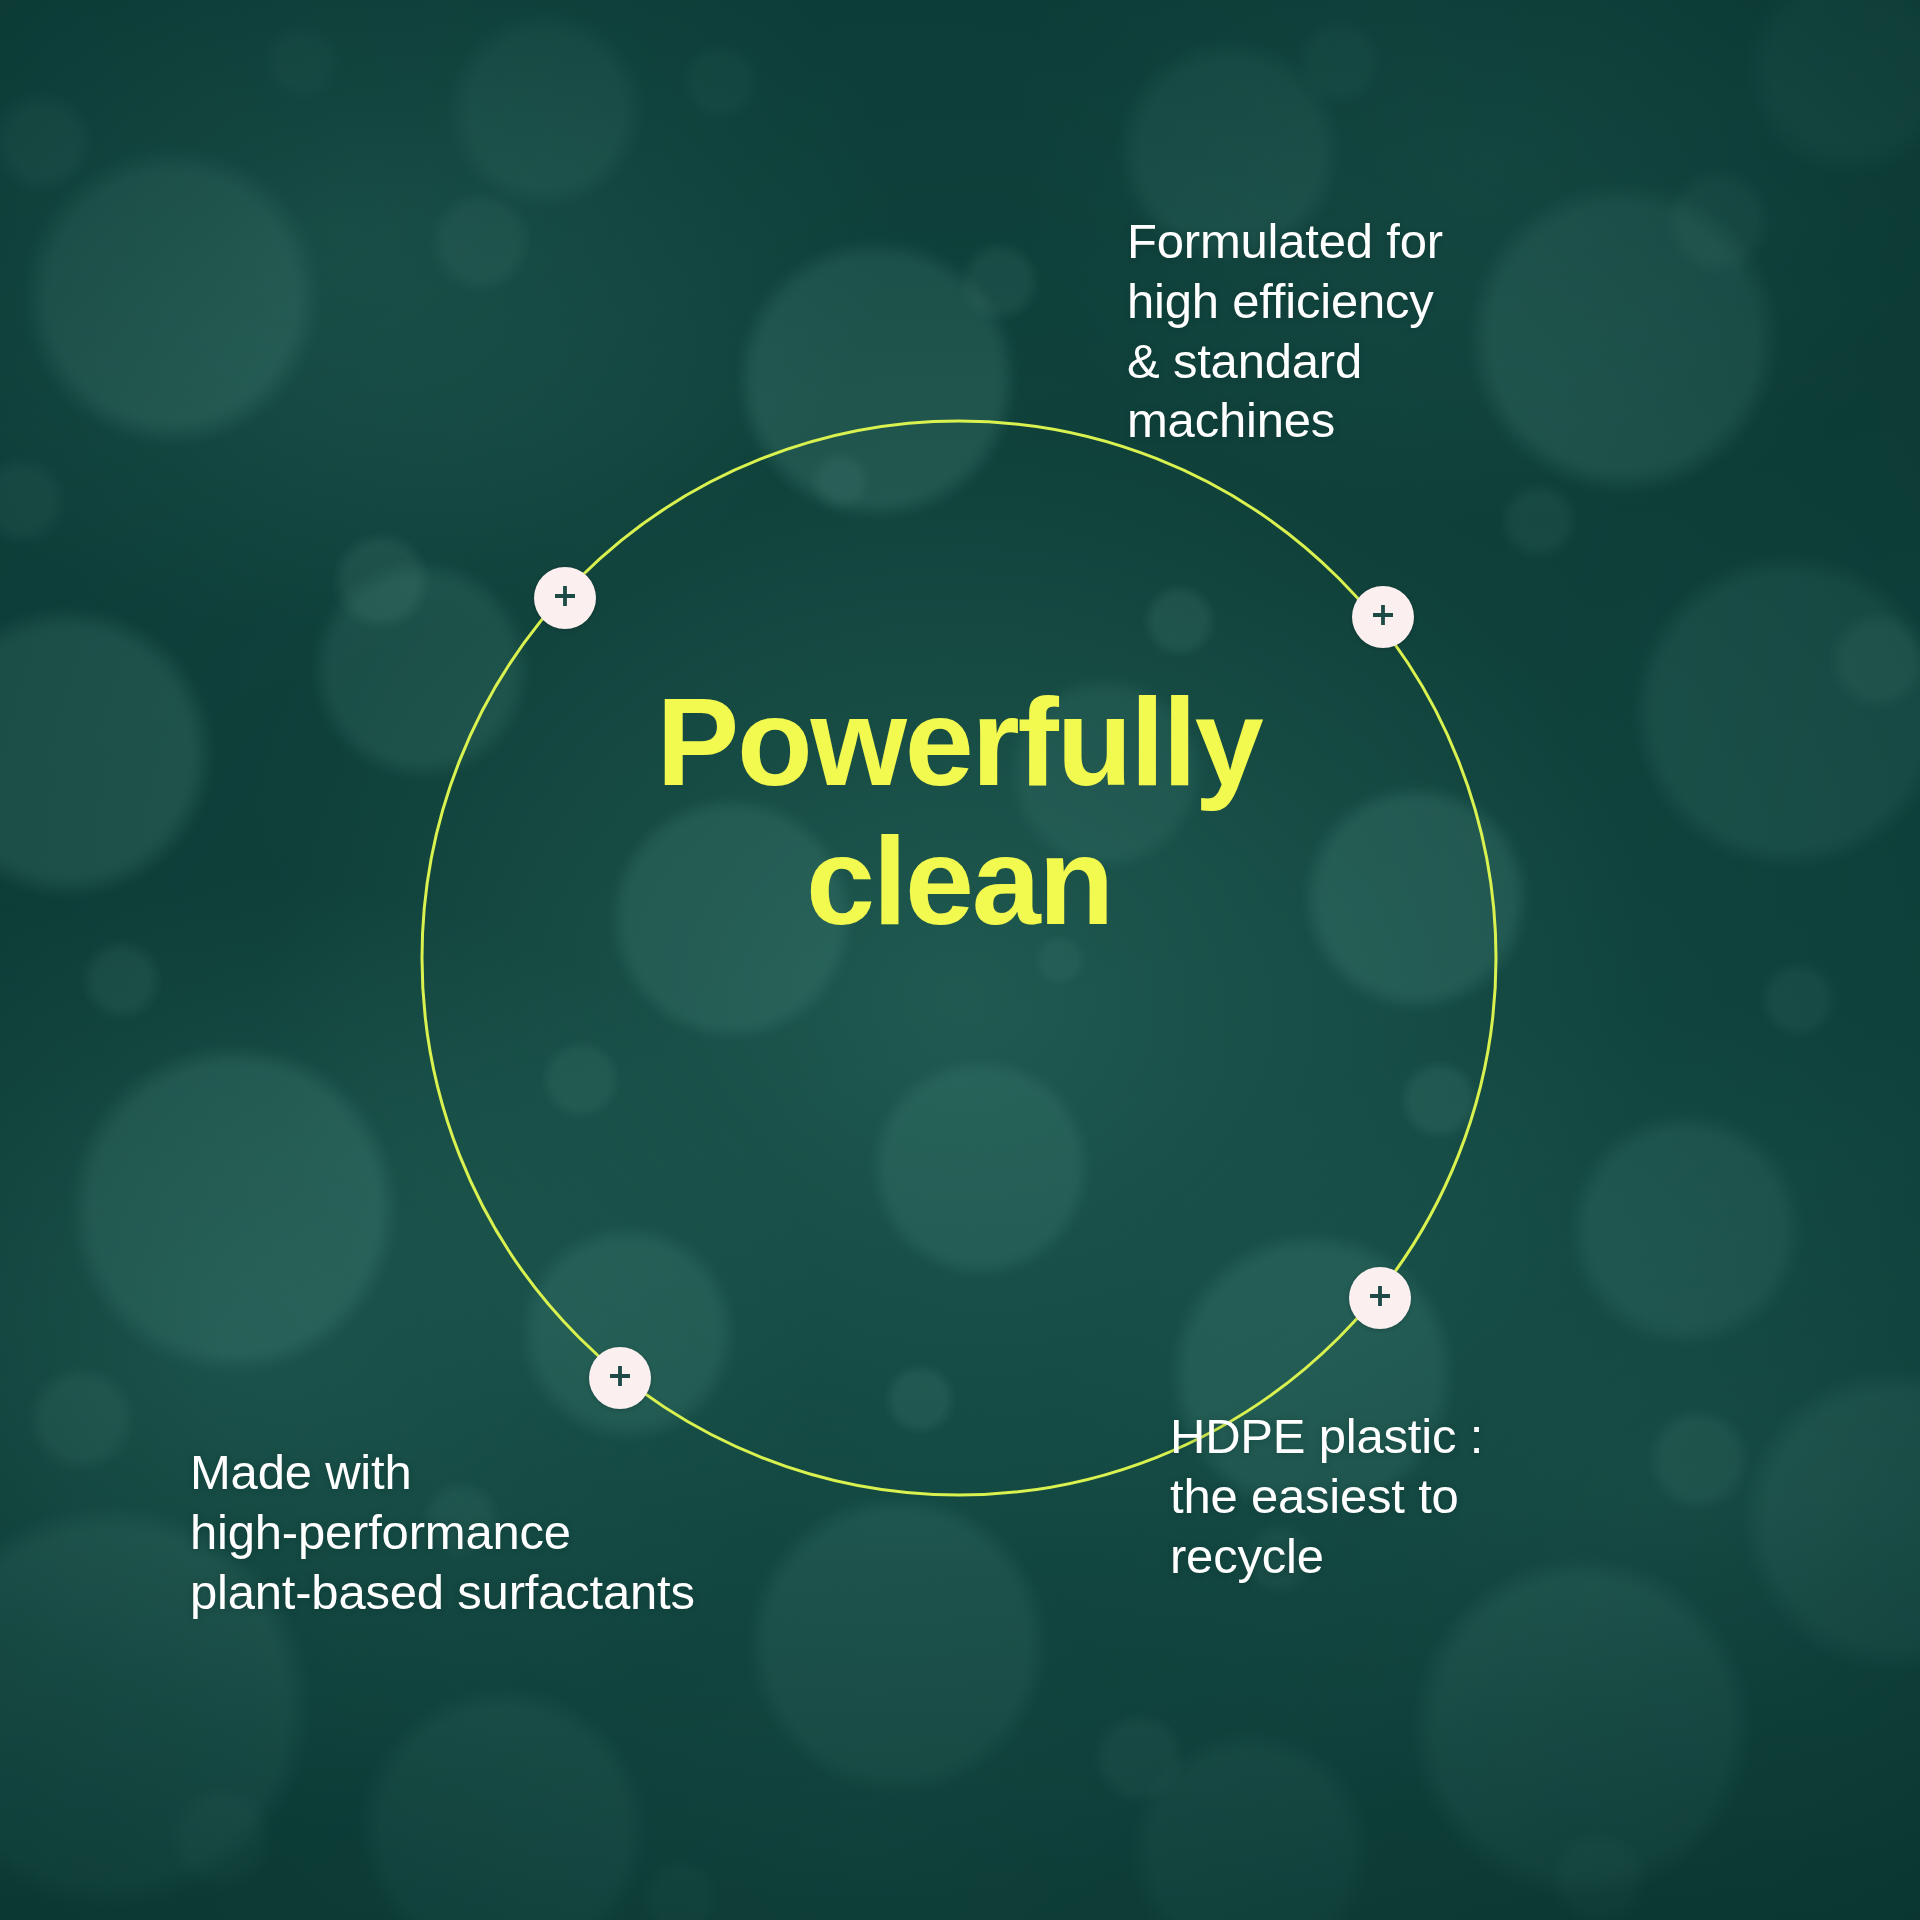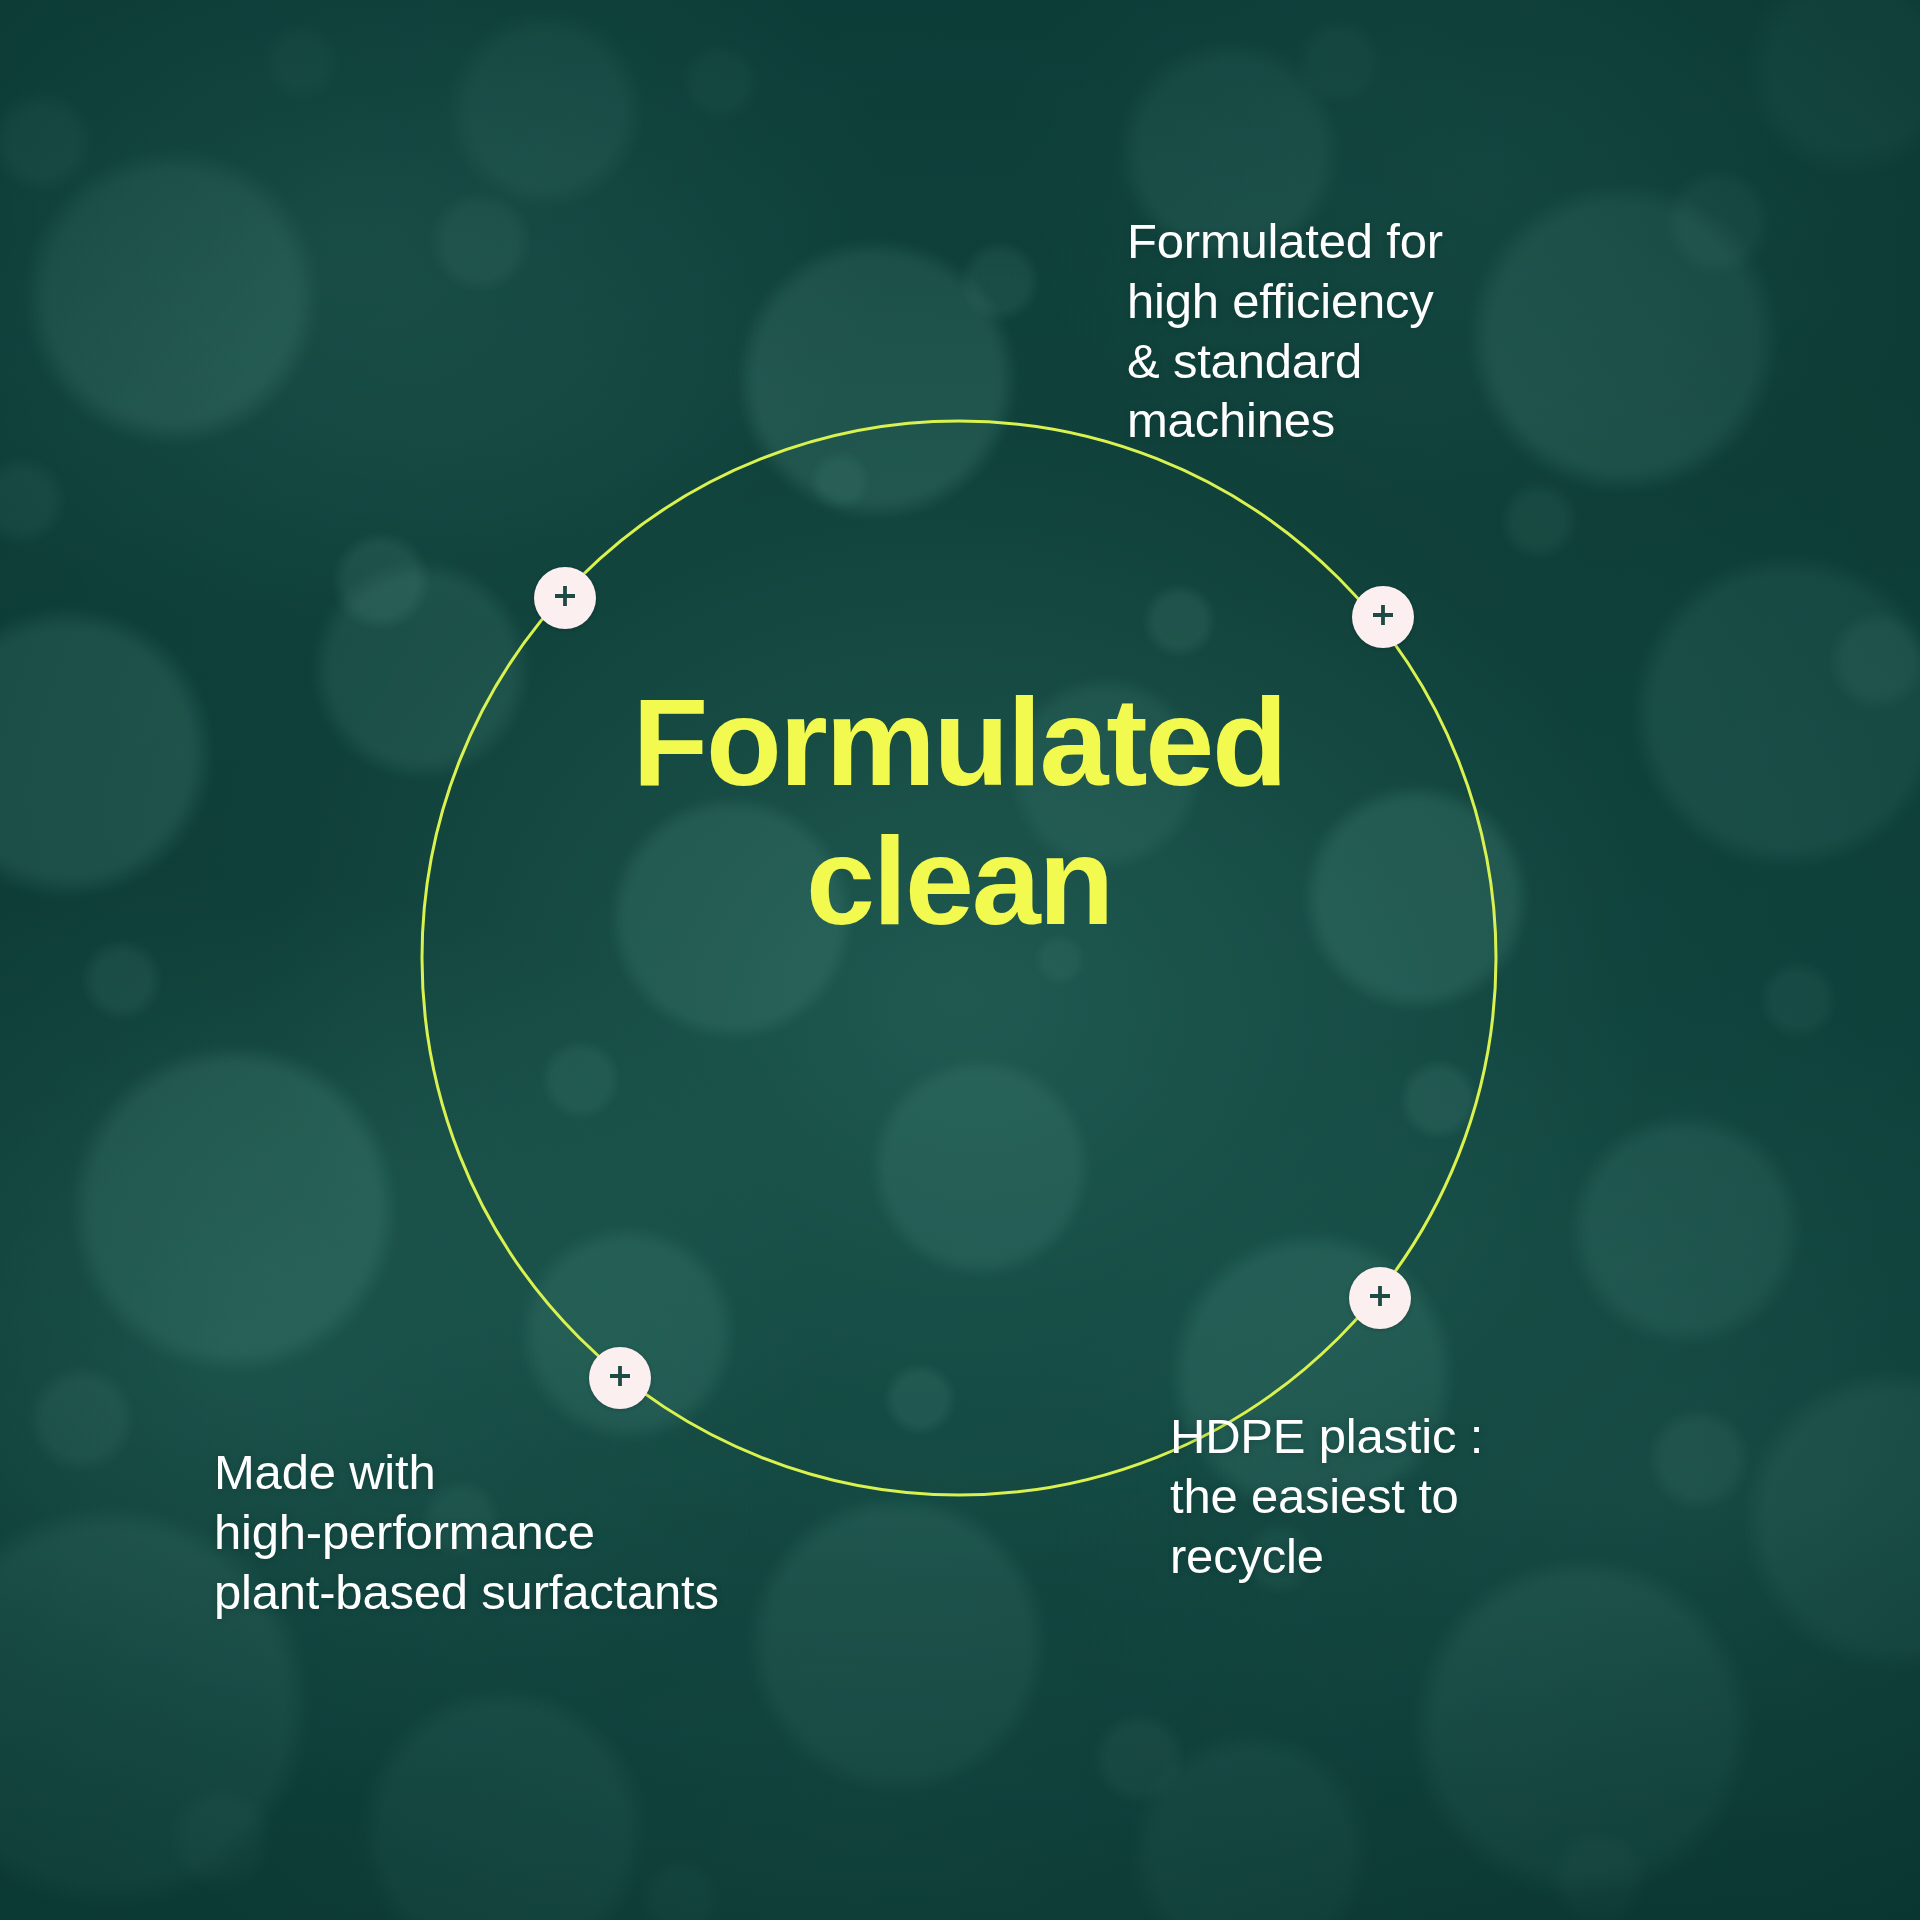--- a/index.html
+++ b/index.html
@@ -127,21 +127,21 @@
     color: #ffffff;
     font-size: 49px;
     line-height: 1.22;
     font-weight: 400;
     letter-spacing: -0.2px;
     white-space: pre-line;
     text-shadow: 0 1px 6px rgba(8,48,44,.32);
   }
   #callout-0 { left: 139px; top: 176px;  width: 520px; }
   #callout-1 { left: 1127px; top: 212px; width: 470px; }
-  #callout-2 { left: 190px; top: 1443px; width: 760px; margin-left: 24px; }
+  #callout-2 { left: 190px; top: 1443px; width: 760px; }
   #callout-3 { left: 1170px; top: 1407px; width: 430px; }
 
   .headline {
     position: absolute;
     left: 459px;
     top: 673px;
     width: 1000px;
     text-align: center;
     color: #f2f94f;
     font-size: 124px;
@@ -200,16 +200,16 @@
 high efficiency
 &amp; standard
 machines</div>
   <div class="callout" id="callout-2">Made with
 high-performance
 plant-based surfactants</div>
   <div class="callout" id="callout-3">HDPE plastic :
 the easiest to
 recycle</div>
 
-  <div class="headline">Formulated
+  <div class="headline">Powerfully
 clean</div>
 
 </div>
 
 </body></html>

